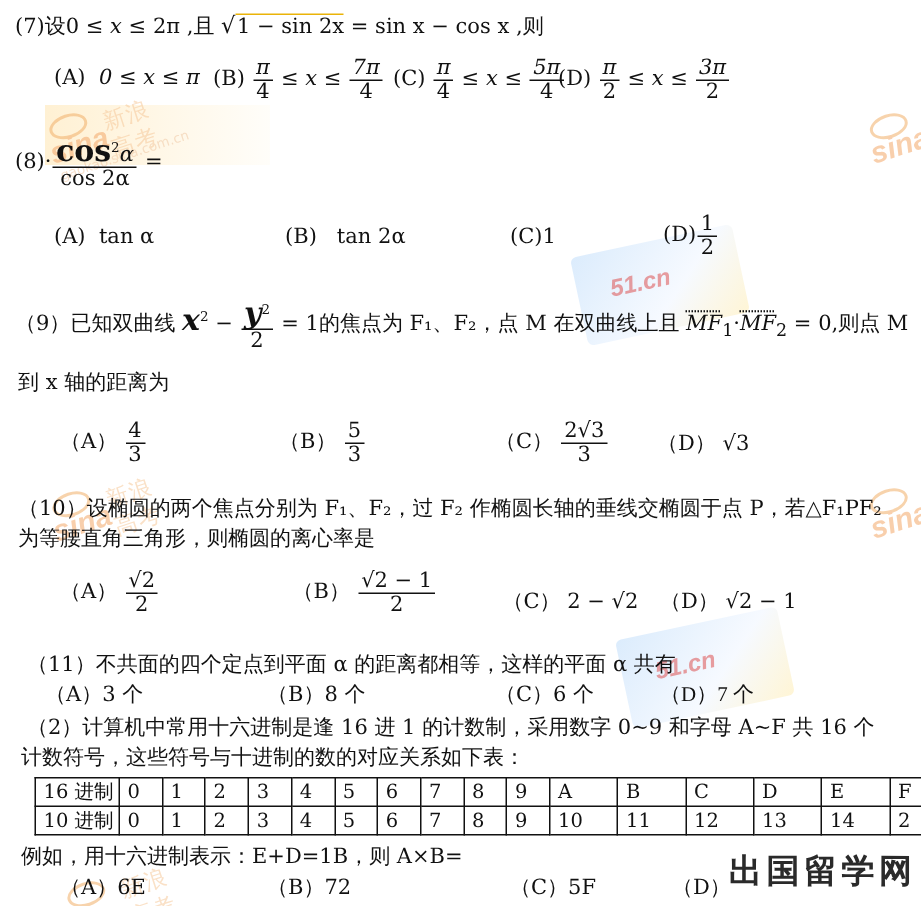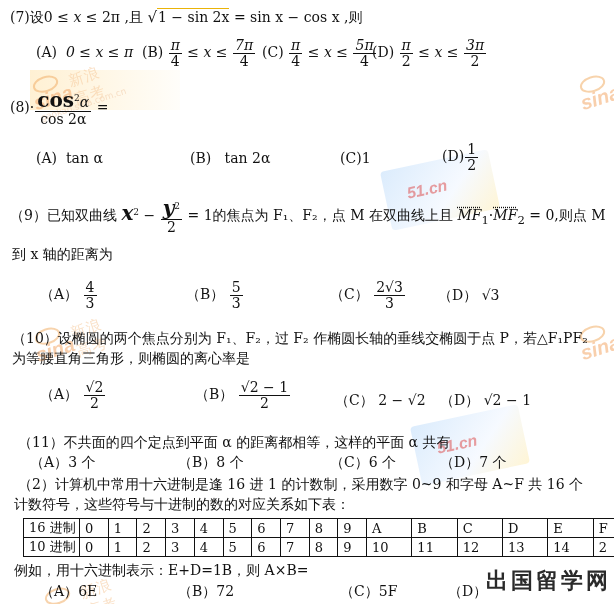--- a/index.html
+++ b/index.html
@@ -155,21 +155,21 @@
       <span class="num">√2 − 1</span>
       <span class="den">2</span>
     </span></div>
 <div class="opt" style="left:335px;top:392px;"><span>（C）</span>&nbsp;<span>2 − √2</span></div>
 <div class="opt" style="left:440px;top:392px;"><span>（D）</span>&nbsp;<span>√2 − 1</span></div>
 
 <div class="line" style="left:18px;top:434px;">（11）不共面的四个定点到平面 α 的距离都相等，这样的平面 α 共有</div>
 <div class="opt" style="left:30px;top:454px;"><span>（A）</span><span>3 个</span></div>
 <div class="opt" style="left:178px;top:454px;"><span>（B）</span><span>8 个</span></div>
 <div class="opt" style="left:330px;top:454px;"><span>（C）</span><span>6 个</span></div>
-<div class="opt" style="left:440px;top:454px;"><span>（D）</span><span>7 个</span></div>
+<div class="opt" style="left:440px;top:454px;font-family:Liberation Serif, serif;"><span>（D）</span><span>7 个</span></div>
 
 <div class="line" style="left:18px;top:476px;">（2）计算机中常用十六进制是逢 16 进 1 的计数制，采用数字 0~9 和字母 A~F 共 16 个</div>
 <div class="line" style="left:14px;top:496px;">计数符号，这些符号与十进制的数的对应关系如下表：</div>
 
 <table class="hex">
   <tbody>
       <tr>
     <td class="head">16 进制</td>
     <td>0</td>
     <td>1</td>

